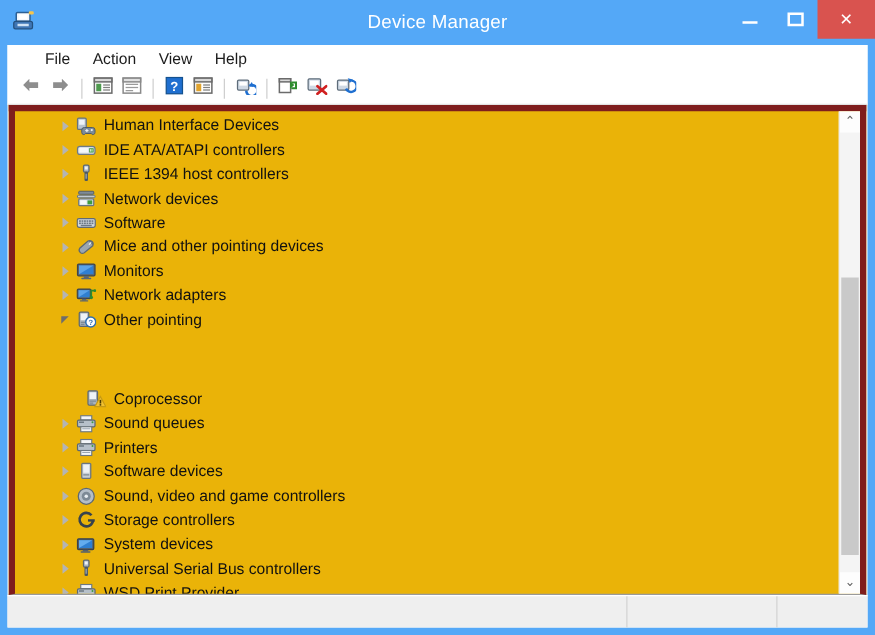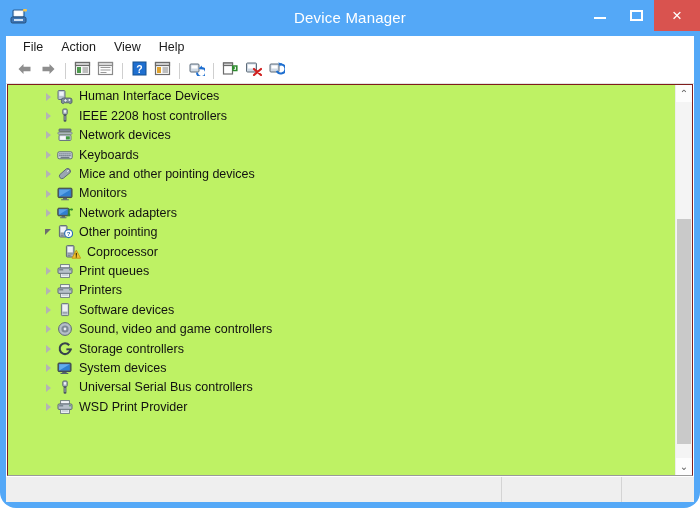--- a/index.html
+++ b/index.html
@@ -18,21 +18,20 @@
   
   .window {
     position: absolute;
     left: 0; top: 0;
     width: 700px;
     height: 508px;
     background: #54a8f7;
     box-sizing: border-box;
     display: flex;
     flex-direction: column;
-    border-radius: 16px;
   }
 
   
   .titlebar {
     position: relative;
     height: 36px;
     flex: 0 0 36px;
     background: #54a8f7;
   }
   .win-icon {
@@ -104,21 +103,21 @@
     box-sizing: border-box;
     display: flex;
     flex-direction: column;
   }
 
   
   .menubar {
     flex: 0 0 22px;
     display: flex;
     align-items: center;
-    padding-left: 8px;
+    padding-left: 21px;
     background: #ffffff;
     font-size: 12.5px;
     color: #1b1b1b;
   }
   .menu-item {
     padding: 2px 9px;
     cursor: default;
     white-space: nowrap;
   }
 
@@ -145,44 +144,44 @@
     height: 16px;
     background: #cfcfcf;
     margin: 0 5px;
   }
 
   
   .treepane-wrap {
     flex: 1 1 auto;
     position: relative;
     margin: 0 1px;
-    border: 1px solid #7f1d1d;
+    border: 5px solid #7f1d1d;
     border-bottom: 1px solid #9a9a9a;
-    background: #bef264;
+    background: #eab308;
     box-sizing: border-box;
     overflow: hidden;
   }
   .tree {
     position: absolute;
     left: 0; top: 2px;
     right: 17px;
     bottom: 0;
     overflow: hidden;
   }
   .row {
     height: 19.4px;
     display: flex;
     align-items: center;
     padding-left: 32px;
     font-size: 12.5px;
     color: #111111;
     white-space: nowrap;
     cursor: default;
   }
-  .row.child { padding-left: 56px; }
+  .row.child { padding-left: 56px; margin-top: 44px; }
   .twisty {
     width: 16px;
     flex: 0 0 16px;
     display: flex;
     align-items: center;
     justify-content: center;
     cursor: default;
   }
   .twisty .tri-closed {
     width: 0; height: 0;
@@ -443,34 +442,49 @@
               <rect x="2.3" y="2.8" width="4.4" height="4" fill="#eef3f8"></rect>
               <path d="M6.5 9 h6.5 a2 2 0 0 1 2 2 v2 a1.6 1.6 0 0 1 -3 .8 h-4.6 a1.6 1.6 0 0 1 -3 -.8 v-2 a2 2 0 0 1 2 -2 z" fill="#7d8c9a" stroke="#4e5c68" stroke-width=".8"></path>
               <rect x="7.2" y="11" width="2.6" height="0.9" fill="#e7edf2"></rect>
               <rect x="8" y="10.2" width="1" height="2.5" fill="#e7edf2"></rect>
               <circle cx="12.4" cy="11" r="0.9" fill="#e7edf2"></circle>
             </svg>
           </span>
           <span class="row-label">Human Interface Devices</span>
         </div>
 
+        <div class="row">
+          <span class="twisty">
+              <span class="tri-closed"></span>
+            </span>
+          <span class="row-icon">
+            <svg width="16" height="16" viewBox="0 0 16 16">
+              <rect x="1" y="5" width="14" height="6.5" rx="2" fill="#d8dfe6" stroke="#6d7a86" stroke-width="1"></rect>
+              <rect x="2.5" y="6.4" width="7" height="3.6" fill="#f4f7fa"></rect>
+              <rect x="10.3" y="6.6" width="3.6" height="3.4" fill="#3f9b3f"></rect>
+              <rect x="10.9" y="7.3" width="0.8" height="2" fill="#dff3df"></rect>
+              <rect x="12.2" y="7.3" width="0.8" height="2" fill="#dff3df"></rect>
+            </svg>
+          </span>
+          <span class="row-label">IDE ATA/ATAPI controllers</span>
+        </div>
 
         <div class="row">
           <span class="twisty">
               <span class="tri-closed"></span>
             </span>
           <span class="row-icon">
             <svg width="16" height="16" viewBox="0 0 16 16">
               <rect x="5.8" y="1" width="4.4" height="5.6" rx="1" fill="#a9b4bf" stroke="#5d6972" stroke-width="1"></rect>
               <rect x="6.8" y="2.2" width="2.4" height="2.4" fill="#eef2f6"></rect>
               <rect x="6.6" y="6.4" width="2.8" height="7.4" rx="1" fill="#4c5862"></rect>
               <rect x="7.3" y="8" width="1.4" height="4" fill="#8b969f"></rect>
             </svg>
           </span>
-          <span class="row-label">IEEE 2208 host controllers</span>
+          <span class="row-label">IEEE 1394 host controllers</span>
         </div>
 
         <div class="row">
           <span class="twisty">
               <span class="tri-closed"></span>
             </span>
           <span class="row-icon">
             <svg width="16" height="16" viewBox="0 0 16 16">
               <rect x="2" y="2" width="12" height="2.4" rx="0.6" fill="#7f8c99" stroke="#545f69" stroke-width=".8"></rect>
               <rect x="1" y="5.2" width="14" height="2" rx="0.6" fill="#c2cbd4" stroke="#6a7681" stroke-width=".8"></rect>
@@ -499,21 +513,21 @@
                 <rect x="2.2" y="8" width="1.5" height="1.3"></rect>
                   <rect x="4.2" y="8" width="1.5" height="1.3"></rect>
                 <rect x="6.2" y="8" width="1.5" height="1.3"></rect>
                   <rect x="8.2" y="8" width="1.5" height="1.3"></rect>
                 <rect x="10.2" y="8" width="1.5" height="1.3"></rect>
                   <rect x="12.2" y="8" width="1.5" height="1.3"></rect>
                 <rect x="3.6" y="9.8" width="8.8" height="1.2"></rect>
               </g>
             </svg>
           </span>
-          <span class="row-label">Keyboards</span>
+          <span class="row-label">Software</span>
         </div>
 
         <div class="row">
           <span class="twisty">
               <span class="tri-closed"></span>
             </span>
           <span class="row-icon">
             <svg width="16" height="16" viewBox="0 0 16 16">
               <path d="M12.6 3.2 a3 3 0 0 1 .6 3.4 L6.4 12.2 a2.6 2.6 0 0 1 -3.6 -3.6 L9.4 2.8 a3 3 0 0 1 3.2 .4 z" fill="#9aa6b2" stroke="#5c6874" stroke-width="1"></path>
               <path d="M10.6 2.9 L13.2 5.5" stroke="#5c6874" stroke-width="1"></path>
@@ -597,21 +611,21 @@
           <span class="row-icon">
             <svg width="16" height="16" viewBox="0 0 16 16">
               <rect x="3.6" y="1.6" width="8.8" height="3.4" fill="#f2f5f8" stroke="#6c7883" stroke-width=".9"></rect>
               <rect x="1" y="5" width="14" height="5.4" rx="1" fill="#b6c0ca" stroke="#5d6872" stroke-width="1"></rect>
               <rect x="2.2" y="6.2" width="4" height="1.2" fill="#6c7883"></rect>
               <circle cx="13" cy="6.8" r="0.8" fill="#3f9b3f"></circle>
               <rect x="3.6" y="10.4" width="8.8" height="4" fill="#f2f5f8" stroke="#6c7883" stroke-width=".9"></rect>
               <rect x="4.8" y="11.6" width="6.4" height="0.8" fill="#9aa6b2"></rect>
             </svg>
           </span>
-          <span class="row-label">Print queues</span>
+          <span class="row-label">Sound queues</span>
         </div>
 
         <div class="row">
           <span class="twisty">
               <span class="tri-closed"></span>
             </span>
           <span class="row-icon">
             <svg width="16" height="16" viewBox="0 0 16 16">
               <rect x="3.6" y="1.6" width="8.8" height="3.4" fill="#f2f5f8" stroke="#6c7883" stroke-width=".9"></rect>
               <rect x="1" y="5" width="14" height="5.4" rx="1" fill="#b6c0ca" stroke="#5d6872" stroke-width="1"></rect>

